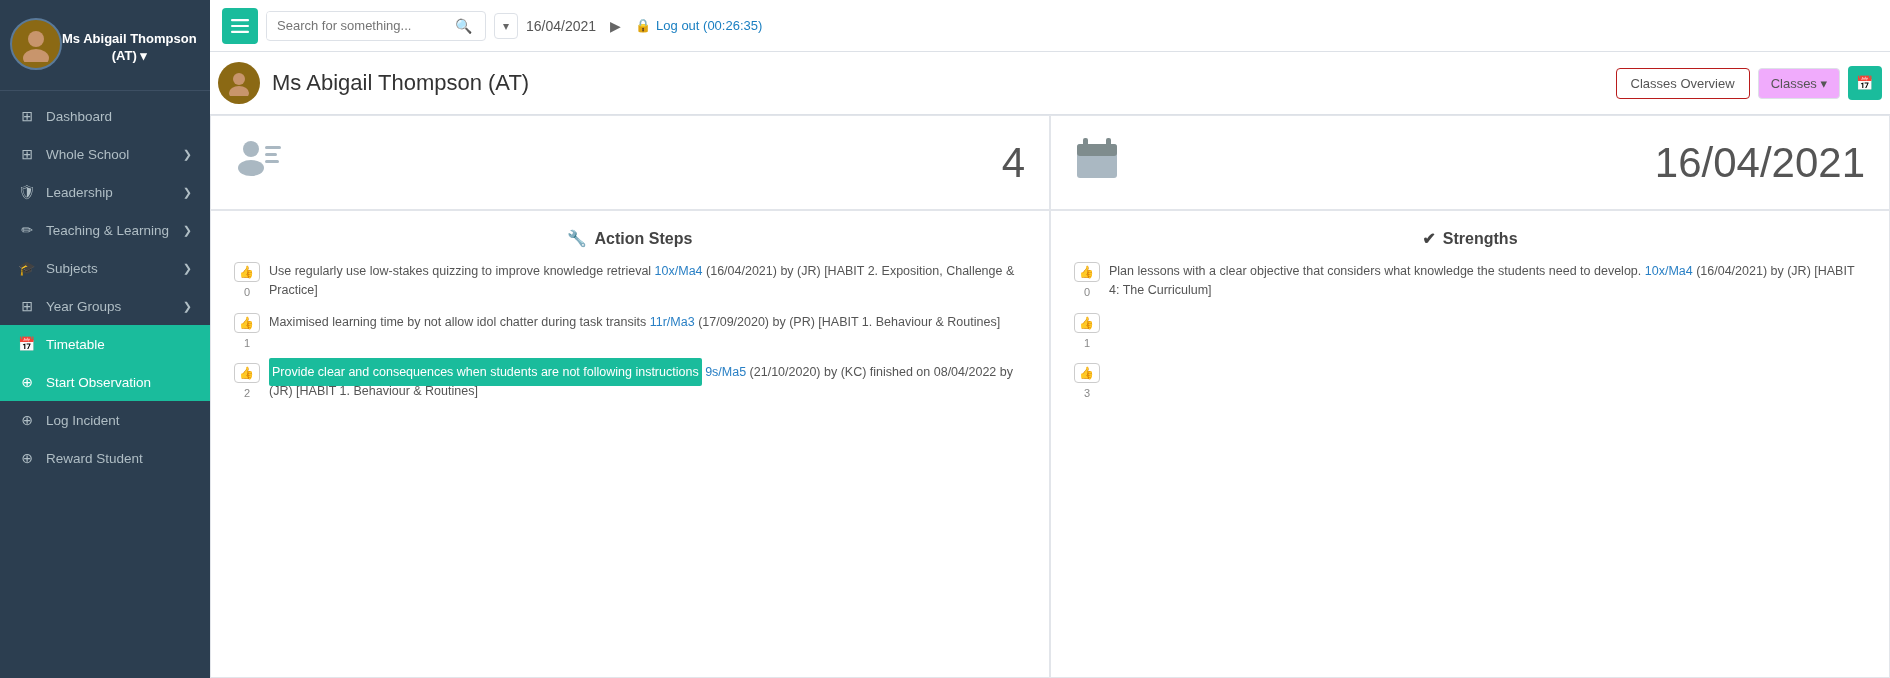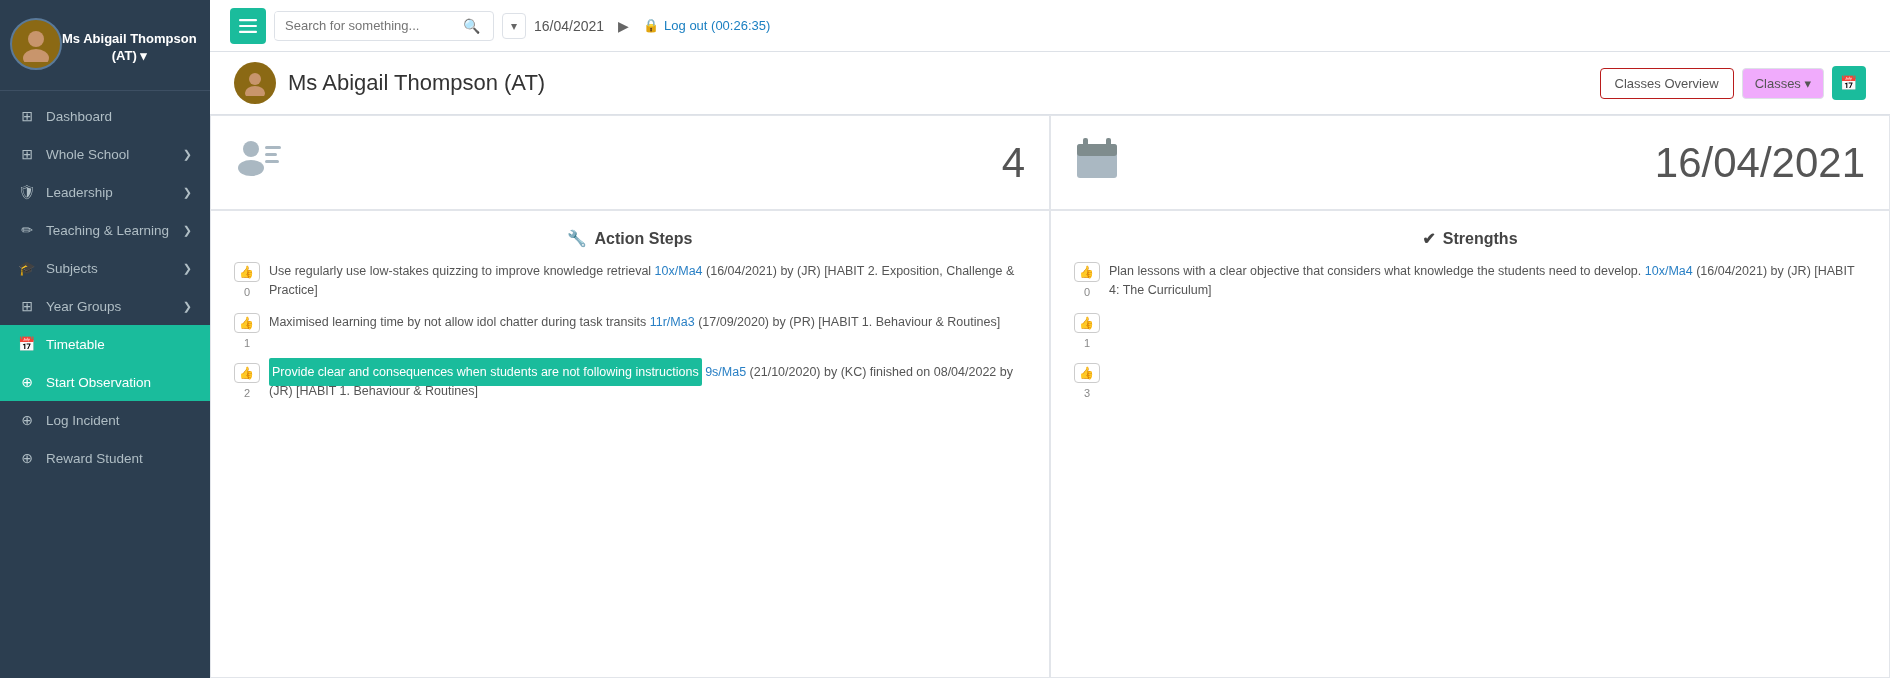--- a/index.html
+++ b/index.html
@@ -59,21 +59,21 @@
 
     
     .main { flex: 1; display: flex; flex-direction: column; overflow: hidden; }
 
     
     .topbar {
       background: #fff;
       border-bottom: 1px solid #dde1e7;
       display: flex;
       align-items: center;
-      padding: 0 20px;
+      padding: 0 12px;
       height: 52px;
       gap: 8px;
     }
     .topbar-menu-btn {
       background: #1abc9c;
       color: #fff;
       border: none;
       border-radius: 4px;
       width: 36px; height: 36px;
       display: flex; align-items: center; justify-content: center;
@@ -129,21 +129,21 @@
       font-size: 13px;
       cursor: pointer;
     }
 
     
     .page-header {
       background: #fff;
       border-bottom: 1px solid #dde1e7;
       display: flex;
       align-items: center;
-      padding: 10px 24px;
+      padding: 10px 8px;
       justify-content: space-between;
     }
     .page-header-left {
       display: flex; align-items: center; gap: 12px;
     }
     .page-header-avatar {
       width: 42px; height: 42px;
       border-radius: 50%;
       background: #8B6914;
       display: flex; align-items: center; justify-content: center;

